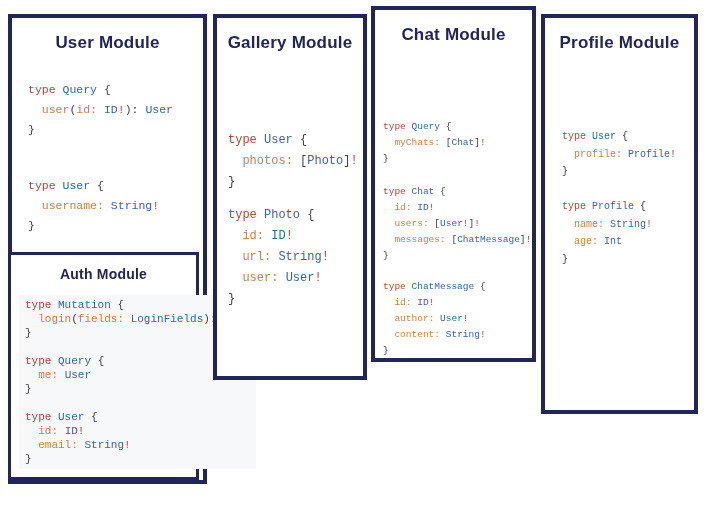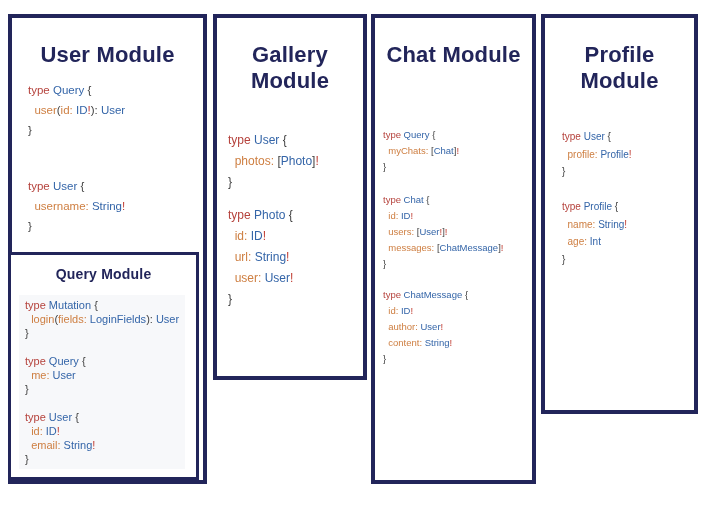--- a/index.html
+++ b/index.html
@@ -2,26 +2,26 @@
 <html style="--navy: #22255a; --keyword: #b5423c; --typeName: #3465a8; --field: #ce7f42; --bang: #c24036; --punct: #3f3f3f;"><head>
 <meta charset="utf-8">
 <style>
   *{box-sizing:border-box;margin:0;padding:0}
   html,body{background:#ffffff}
   body{width:704px;height:511px;font-family:"Liberation Sans",sans-serif}
   .stage{position:relative;width:704px;height:511px;background:#fff;overflow:hidden}
   .panel{position:absolute;border:4px solid var(--navy);background:#fff}
   #panel-user{left:8px;top:14px;width:199px;height:470px}
   #panel-gallery{left:213px;top:14px;width:154px;height:366px}
-  #panel-chat{left:371px;top:14px;width:165px;height:470px}
+  #panel-chat{left:371px;top:6px;width:165px;height:356px}
   #panel-profile{left:541px;top:14px;width:157px;height:400px}
   #panel-auth{position:absolute;left:-4px;top:234px;width:191px;height:228px;border:3px solid var(--navy);background:#fff}
-  .title{text-align:center;font-weight:700;color:var(--navy);letter-spacing:.2px;font-size:22px;padding-top:24px}
+  .title{text-align:center;font-weight:700;color:var(--navy);letter-spacing:.2px;font-size:17px;padding-top:15px}
   #panel-auth .title{font-size:14px;padding-top:11px}
-  .code{position:absolute;font-family:Liberation Sans, sans-serif;white-space:pre;color:var(--punct)}
+  .code{position:absolute;font-family:Liberation Mono, monospace;white-space:pre;color:var(--punct)}
   .code .line{white-space:pre}
   #code-user-1,#code-user-2{left:16px;font-size:11.5px;line-height:20px}
   #code-user-1{top:62px}
   #code-user-2{top:158px}
   #code-auth{left:8px;top:40px;font-size:11px;line-height:14px;background:#f7f8fa;padding:3px 6px}
   #code-gallery-1,#code-gallery-2{left:11px;font-size:12px;line-height:21px}
   #code-gallery-1{top:112px}
   #code-gallery-2{top:187px}
   #code-chat-1,#code-chat-2,#code-chat-3{left:8px;font-size:9.5px;line-height:16px}
   #code-chat-1{top:109px}
@@ -40,21 +40,21 @@
 <body>
 
 <div class="stage">
 
   <section class="panel" id="panel-user">
     <h2 class="title">User Module</h2>
     <pre class="code" id="code-user-1"><div class="line"><span class="kw">type</span><span class="pn"> </span><span class="ty">Query</span><span class="pn"> </span><span class="pn">{</span></div><div class="line"><span class="pn">  </span><span class="fd">user</span><span class="pn">(</span><span class="fd">id</span><span class="fd">:</span><span class="pn"> </span><span class="ty">ID</span><span class="bang">!</span><span class="pn">)</span><span class="pn">:</span><span class="pn"> </span><span class="ty">User</span></div><div class="line"><span class="pn">}</span></div></pre>
     <pre class="code" id="code-user-2"><div class="line"><span class="kw">type</span><span class="pn"> </span><span class="ty">User</span><span class="pn"> </span><span class="pn">{</span></div><div class="line"><span class="pn">  </span><span class="fd">username</span><span class="fd">:</span><span class="pn"> </span><span class="ty">String</span><span class="bang">!</span></div><div class="line"><span class="pn">}</span></div></pre>
 
     <section id="panel-auth">
-      <h2 class="title">Query Module</h2>
+      <h2 class="title">Auth Module</h2>
       <pre class="code" id="code-auth"><div class="line"><span class="kw">type</span><span class="pn"> </span><span class="ty">Mutation</span><span class="pn"> </span><span class="pn">{</span></div><div class="line"><span class="pn">  </span><span class="fd">login</span><span class="pn">(</span><span class="fd">fields</span><span class="fd">:</span><span class="pn"> </span><span class="ty">LoginFields</span><span class="pn">)</span><span class="pn">:</span><span class="pn"> </span><span class="ty">User</span></div><div class="line"><span class="pn">}</span></div><div class="line">&nbsp;</div><div class="line"><span class="kw">type</span><span class="pn"> </span><span class="ty">Query</span><span class="pn"> </span><span class="pn">{</span></div><div class="line"><span class="pn">  </span><span class="fd">me</span><span class="fd">:</span><span class="pn"> </span><span class="ty">User</span></div><div class="line"><span class="pn">}</span></div><div class="line">&nbsp;</div><div class="line"><span class="kw">type</span><span class="pn"> </span><span class="ty">User</span><span class="pn"> </span><span class="pn">{</span></div><div class="line"><span class="pn">  </span><span class="fd">id</span><span class="fd">:</span><span class="pn"> </span><span class="ty">ID</span><span class="bang">!</span></div><div class="line"><span class="pn">  </span><span class="fd">email</span><span class="fd">:</span><span class="pn"> </span><span class="ty">String</span><span class="bang">!</span></div><div class="line"><span class="pn">}</span></div></pre>
     </section>
   </section>
 
   <section class="panel" id="panel-gallery">
     <h2 class="title">Gallery Module</h2>
     <pre class="code" id="code-gallery-1"><div class="line"><span class="kw">type</span><span class="pn"> </span><span class="ty">User</span><span class="pn"> </span><span class="pn">{</span></div><div class="line"><span class="pn">  </span><span class="fd">photos</span><span class="fd">:</span><span class="pn"> </span><span class="pn">[</span><span class="ty">Photo</span><span class="pn">]</span><span class="bang">!</span></div><div class="line"><span class="pn">}</span></div></pre>
     <pre class="code" id="code-gallery-2"><div class="line"><span class="kw">type</span><span class="pn"> </span><span class="ty">Photo</span><span class="pn"> </span><span class="pn">{</span></div><div class="line"><span class="pn">  </span><span class="fd">id</span><span class="fd">:</span><span class="pn"> </span><span class="ty">ID</span><span class="bang">!</span></div><div class="line"><span class="pn">  </span><span class="fd">url</span><span class="fd">:</span><span class="pn"> </span><span class="ty">String</span><span class="bang">!</span></div><div class="line"><span class="pn">  </span><span class="fd">user</span><span class="fd">:</span><span class="pn"> </span><span class="ty">User</span><span class="bang">!</span></div><div class="line"><span class="pn">}</span></div></pre>
   </section>
 

